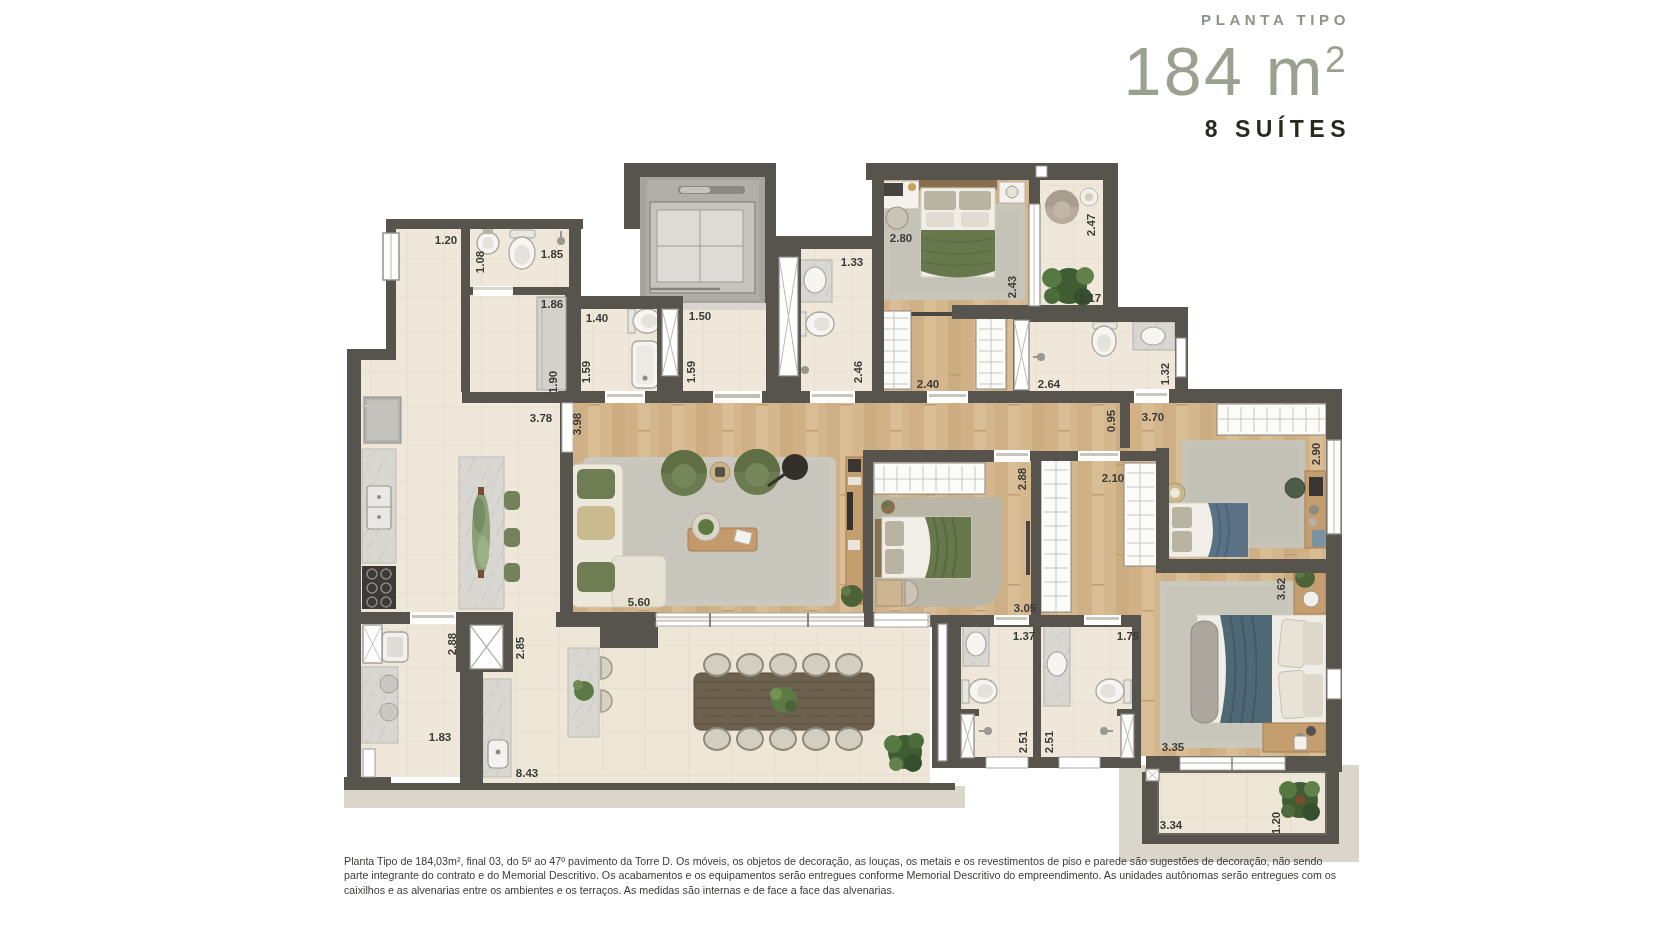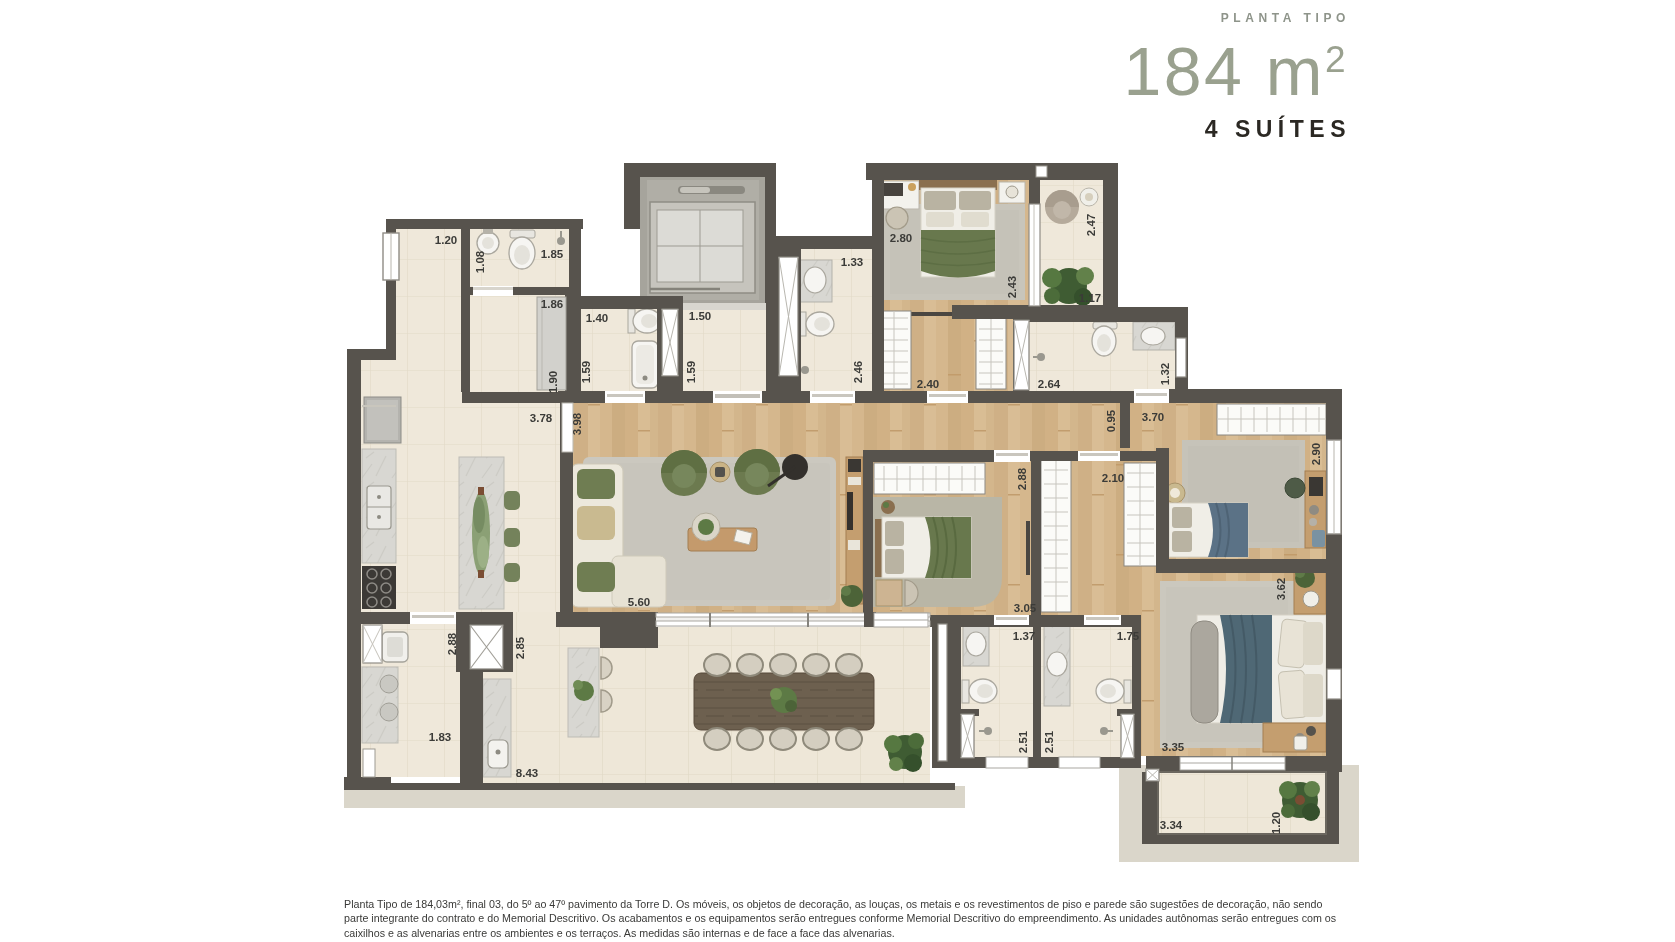--- a/index.html
+++ b/index.html
@@ -656,25 +656,25 @@
 <text x="456" y="644" transform="rotate(-90 456 644)">2.88</text>
 <text x="524" y="648" transform="rotate(-90 524 648)">2.85</text>
 <text x="1027" y="742" transform="rotate(-90 1027 742)">2.51</text>
 <text x="1053" y="742" transform="rotate(-90 1053 742)">2.51</text>
 <text x="1280" y="823" transform="rotate(-90 1280 823)">1.20</text>
 </g>
 </svg>
 
 <div style="position:absolute;left:942px;top:0;width:403px;text-align:right;">
 
-  <div style="position:absolute;top:11px;right:0;font-size:12px;letter-spacing:4.6px;margin-right:-5px;color:#8e948a;font-weight:bold;">PLANTA TIPO</div>
+  <div style="position:absolute;top:11px;right:0;font-size:15px;letter-spacing:4.6px;margin-right:-5px;color:#8e948a;font-weight:bold;">PLANTA TIPO</div>
 
   <div style="position:absolute;top:26px;right:0;font-size:68px;line-height:68px;color:#9aa18f;letter-spacing:2.5px;margin-right:-3px;margin-left:36px;">184 m<span style="font-size:37px;vertical-align:23px;">2</span></div>
 
-  <div style="position:absolute;top:116px;right:0;font-size:23px;letter-spacing:5.5px;margin-right:-6px;color:#2b2823;font-weight:bold;">4 SUÍTES</div>
+  <div style="position:absolute;top:116px;right:0;font-size:23px;letter-spacing:5.5px;margin-right:-6px;color:#2b2823;font-weight:bold;">8 SUÍTES</div>
 </div>
 
-<div style="position:absolute;left:344px;top:897px;width:1320px;font-size:10.7px;line-height:14.4px;color:#3a3a38;white-space:nowrap;">
+<div style="position:absolute;left:344px;top:854px;width:1320px;font-size:10.7px;line-height:14.4px;color:#3a3a38;white-space:nowrap;">
 Planta Tipo de 184,03m², final 03, do 5º ao 47º pavimento da Torre D. Os móveis, os objetos de decoração, as louças, os metais e os revestimentos de piso e parede são sugestões de decoração, não sendo<br>
 parte integrante do contrato e do Memorial Descritivo. Os acabamentos e os equipamentos serão entregues conforme Memorial Descritivo do empreendimento. As unidades autônomas serão entregues com os<br>
 caixilhos e as alvenarias entre os ambientes e os terraços. As medidas são internas e de face a face das alvenarias.
 </div>
 </div>
 
 </body></html>

